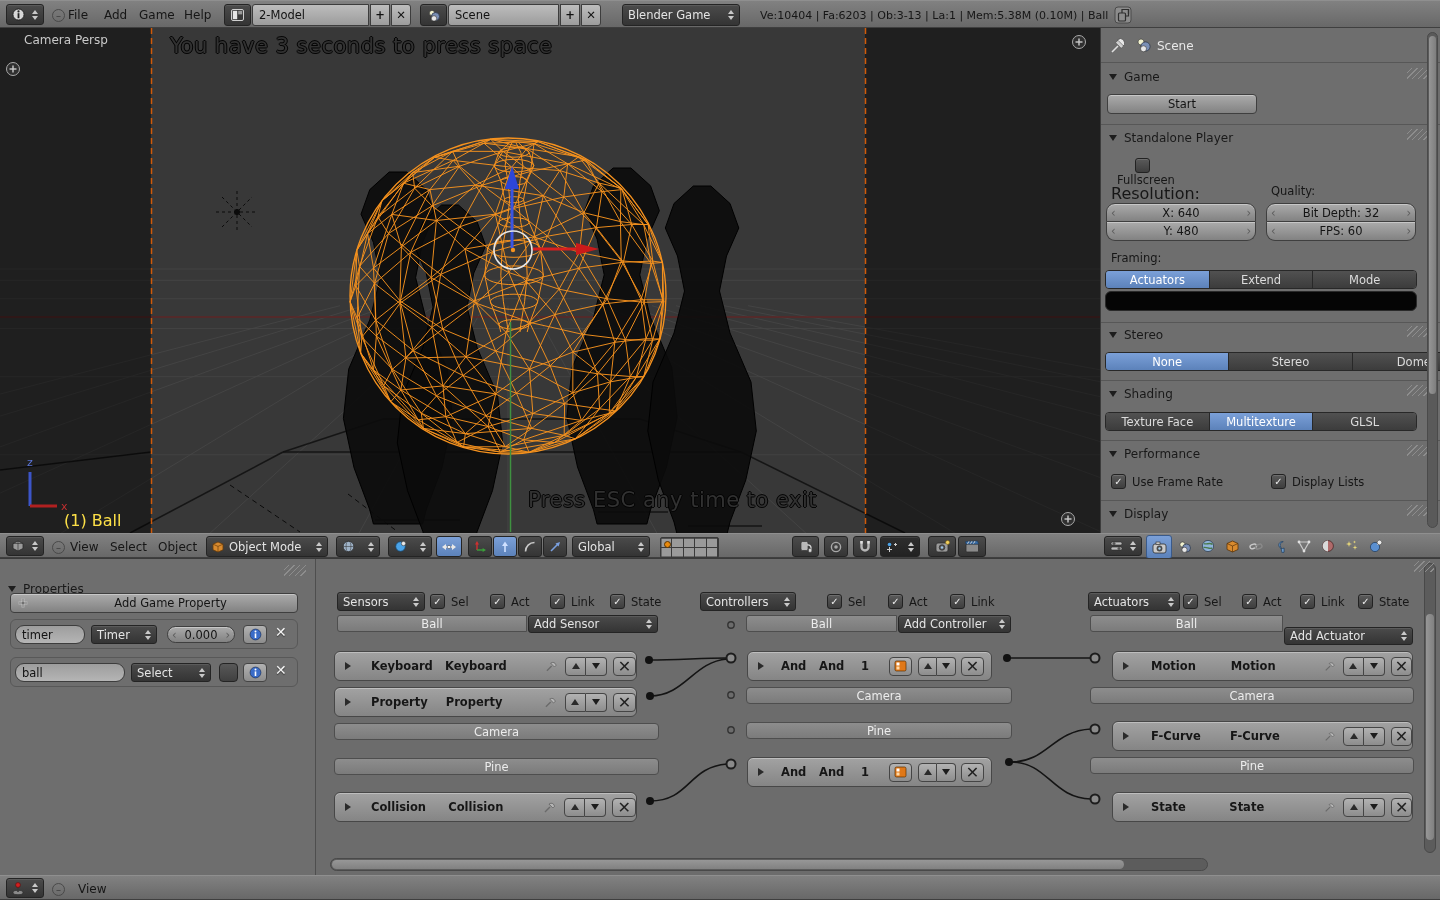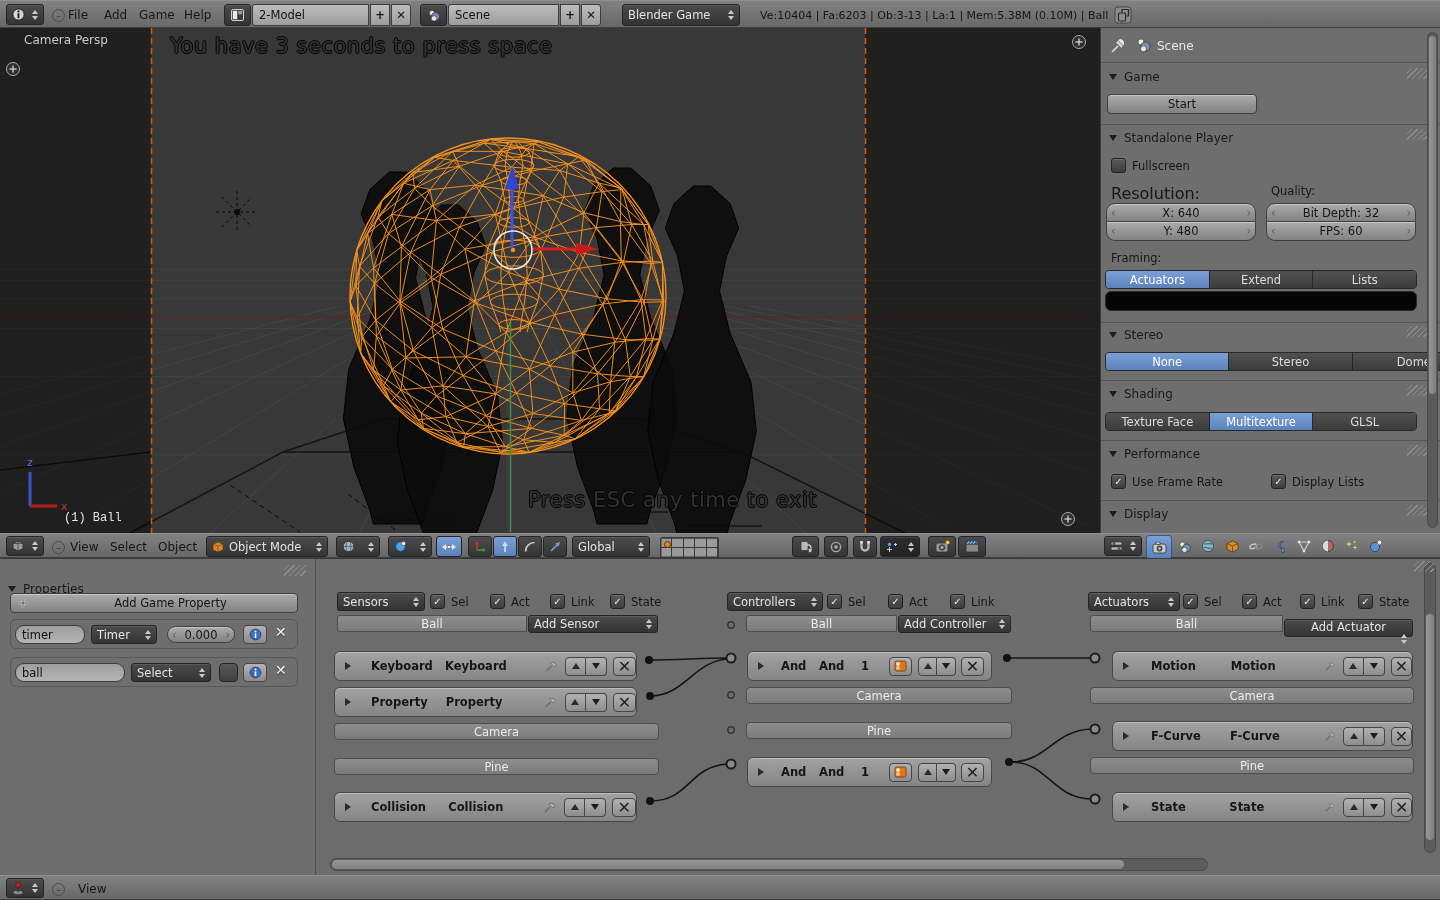--- a/index.html
+++ b/index.html
@@ -682,21 +682,21 @@
       </g>
       <g>
         <circle cx="1068" cy="519" r="6.5" fill="rgba(255,255,255,0.08)" stroke="#aaa"></circle>
         <line x1="1068" y1="515.5" x2="1068" y2="522.5" stroke="#ccc" stroke-width="1.4"></line>
           <line x1="1064.5" y1="519" x2="1071.5" y2="519" stroke="#ccc" stroke-width="1.4"></line>
       </g>
     </g>
   </svg>
 
   <span class="ab" style="left:24px;top:33px;color:#c9c9c9;font-size:12px;">Camera Persp</span>
-  <span class="ab" style="left:64px;top:511px;color:#e5e5e5;font-size:12px;font-family:Liberation Mono, monospace;">(1) Ball</span>
+  <span class="ab" style="left:64px;top:511px;color:#fde047;font-size:16px;">(1) Ball</span>
   <span class="gamemsg" style="left:170px;top:34px;">You have 3 seconds to press space</span>
   <span class="gamemsg" style="left:528px;top:488px;">Press ESC any time to exit</span>
 
   <div class="ab hdr" style="left:0;top:533px;width:1100px;height:25px;">
     <div class="ab ddk" style="left:6px;top:2px;width:38px;height:20px;">
       <svg width="12" height="12" viewBox="0 0 12 12">
         <path d="M6 1 L11 3.5 L11 8.5 L6 11 L1 8.5 L1 3.5 Z" fill="#9a9a9a" stroke="#2a2a2a" stroke-width=".8"></path>
         <path d="M6 1 L6 11 M1 3.5 L11 3.5" stroke="#2a2a2a" stroke-width=".6" fill="none"></path>
       </svg>
       <span class="ud">
@@ -864,21 +864,21 @@
       <span>Start</span>
     </div>
 
     <div class="ab sect" style="left:0;top:96px;width:339px;height:0;"></div>
     <div class="ab sec-title" style="left:8px;top:103px;">
       <span class="tri-dn"></span>
       <span>Standalone Player</span>
     </div>
     <div class="ab hatch" style="left:306px;top:101px;"></div>
 
-    <div class="ab" style="left:10px;top:130px;display:flex;align-items:center;">
+    <div class="ab" style="left:10px;top:130px;display:flex;align-items:center;flex-direction:column;">
       <span class="chk"></span>
       <span class="chklbl">Fullscreen</span>
     </div>
 
     <span class="ab txt-d" style="left:10px;top:156px;font-size:16px;">Resolution:</span>
     <span class="ab txt-d" style="left:170px;top:156px;font-size:11.5px;">Quality:</span>
 
     <div class="ab btnl" style="left:5px;top:175px;width:150px;height:19px;border-radius:9px 9px 0 0;">
       <span style="color:#5e5e5e;margin-right:auto;padding-left:4px;">‹</span>
       <span>X: 640</span>
@@ -897,21 +897,21 @@
     <div class="ab btnl" style="left:165px;top:194px;width:150px;height:19px;border-radius:0 0 9px 9px;border-top:none;">
       <span style="color:#5e5e5e;margin-right:auto;padding-left:4px;">‹</span>
       <span>FPS: 60</span>
       <span style="color:#5e5e5e;margin-left:auto;padding-right:4px;">›</span>
     </div>
 
     <span class="ab txt-d" style="left:10px;top:223px;font-size:11.5px;">Framing:</span>
     <div class="ab seg" style="left:4px;top:242px;width:312px;">
       <div class="on">Actuators</div>
       <div>Extend</div>
-      <div>Lists</div>
+      <div>Mode</div>
     </div>
     <div class="ab" style="left:4px;top:263px;width:312px;height:20px;background:#050505;border:1px solid #2a2a2a;border-radius:6px;box-sizing:border-box;"></div>
 
     <div class="ab sect" style="left:0;top:294px;width:339px;height:0;"></div>
     <div class="ab sec-title" style="left:8px;top:300px;">
       <span class="tri-dn"></span>
       <span>Stereo</span>
     </div>
     <div class="ab hatch" style="left:306px;top:298px;"></div>
     <div class="ab seg" style="left:4px;top:324px;width:371px;">
@@ -1202,21 +1202,21 @@
         <span class="mini" style="width:21px;border-radius:4px 0 0 4px;">
             <i class="tri-dn" style="transform:rotate(180deg);border-top-color:#2a2a2a;"></i>
           </span>
         <span class="mini" style="width:21px;border-radius:0 4px 4px 0;border-left:none;">
             <i class="tri-dn"></i>
           </span>
       </span>
       <span class="mini" style="width:24px;margin-left:6px;font-weight:bold;color:#222;">✕</span>
     </div>
 
-    <div class="ab ddk" style="left:727px;top:33px;width:96px;height:19px;">
+    <div class="ab ddk" style="left:700px;top:33px;width:96px;height:19px;">
       <span>Controllers</span>
       <span class="ud">
           <i class="u"></i>
           <i class="d"></i>
         </span>
     </div>
     <div class="ab" style="left:827px;top:35px;display:flex;align-items:center;">
         <span class="chk on"></span>
         <span class="chklbl">Sel</span>
       </div>
@@ -1313,21 +1313,21 @@
         <span class="chklbl">Link</span>
       </div>
     <div class="ab" style="left:1358px;top:35px;display:flex;align-items:center;">
         <span class="chk on"></span>
         <span class="chklbl">State</span>
       </div>
 
     <div class="ab bar" style="left:1090px;top:56px;width:193px;border-radius:3px 0 0 3px;">
         <span>Ball</span>
       </div>
-    <div class="ab ddk" style="left:1284px;top:60px;width:129px;height:18px;flex-direction:column;">
+    <div class="ab ddk" style="left:1284px;top:68px;width:129px;height:18px;">
       <span>Add Actuator</span>
       <span class="ud">
           <i class="u"></i>
           <i class="d"></i>
         </span>
     </div>
 
     <div class="row" style="left:1112px;top:92px;width:301px;">
       <span class="tri-r" style="margin-left:10px;"></span>
       <span class="rowtxt" style="margin-left:22px;width:92px;">Motion</span>

